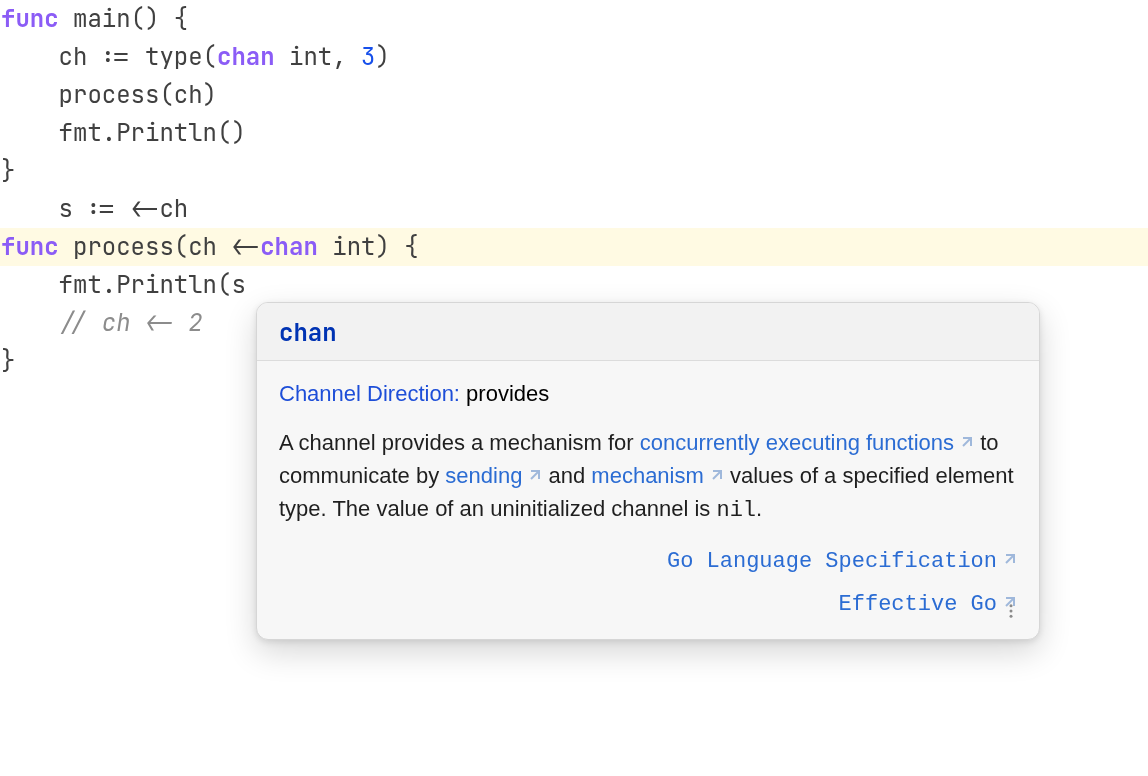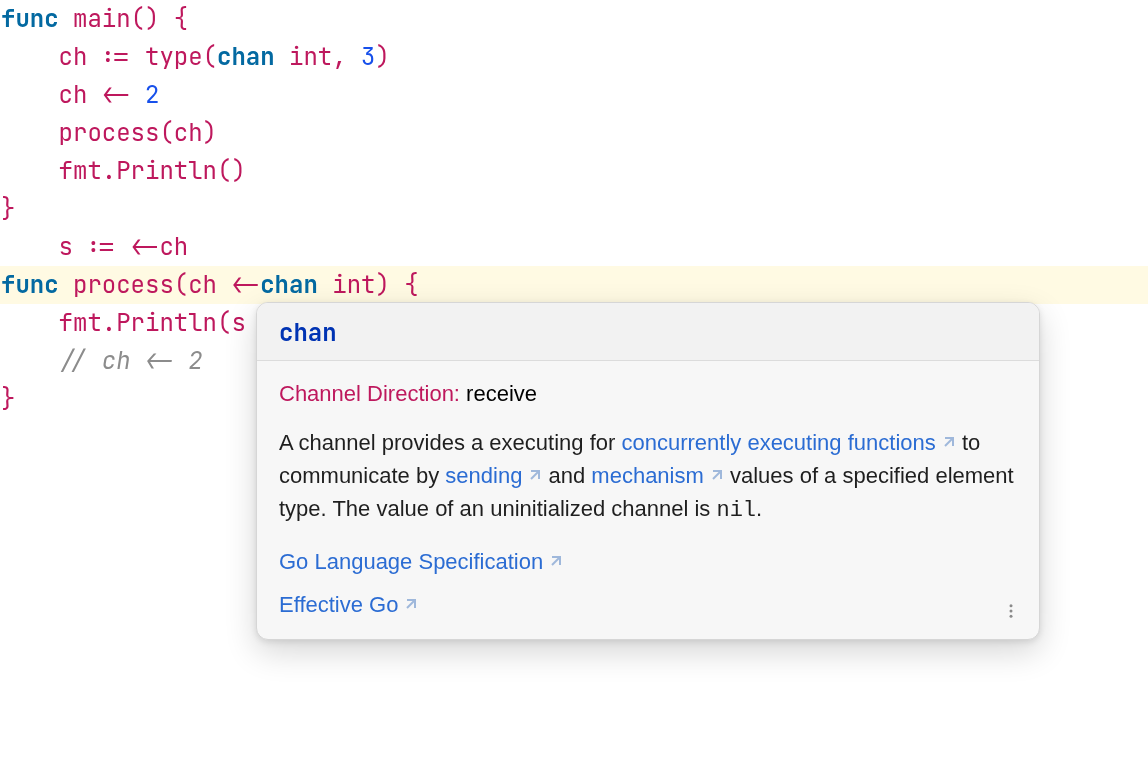--- a/index.html
+++ b/index.html
@@ -18,24 +18,24 @@
   }
   .line {
     white-space: pre;
     line-height: 38px;
     height: 38px;
     padding-left: 1px;
   }
   .line.highlight {
     background: #fffae3;
   }
-  .kw { color: #0369a1; font-weight: 700; }
+  .kw { color: #8b5cf6; font-weight: 700; }
   .num { color: #1750eb; }
   .comment { color: #8c8c8c; font-style: italic; }
-  .txt { color: #be185d; text-align: right; }
+  .txt { color: #404040; text-align: right; }
 
   
   .popup {
     position: absolute;
     left: 256px;
     top: 302px;
     width: 784px;
     background: #f7f7f7;
     border: 1px solid #d6d6d6;
     border-radius: 12px;
@@ -55,39 +55,40 @@
     font-weight: 700;
     color: #0033b3;
     font-size: 24px;
   }
   .popup-body {
     padding: 16px 22px 18px 22px;
     line-height: 1.5;
     position: relative;
   }
   .channel-dir-row { margin-bottom: 16px; }
-  .dir-label { color: #be185d; }
+  .dir-label { color: #1d4ed8; }
   .dir-value { color: #000; }
   .desc { margin-bottom: 18px; }
-  .link { color: #2b6cd3; text-decoration: none; }
+  .link { color: #2b6cd3; text-decoration: none; text-align: right; }
   .extlink { color: #2b6cd3; }
   .ext-icon {
     display: inline-block;
     width: 16px;
     height: 16px;
     margin-left: 4px;
     vertical-align: -1px;
   }
   .code-inline {
     font-family: Liberation Mono, monospace;
   }
   .ref-links { margin-top: 4px; }
   .ref-links .refline {
     display: block;
     margin-top: 10px;
+    font-family: Liberation Mono, monospace;
   }
   .more-btn {
     position: absolute;
     right: 14px;
     bottom: 14px;
     width: 28px;
     height: 28px;
     display: flex;
     align-items: center;
     justify-content: center;
@@ -98,21 +99,20 @@
 </style>
 </head>
 <body>
 
 <div class="editor">
 
   <div class="line"><span class="kw">func</span><span class="txt"> main() {</span></div>
 
   <div class="line"><span class="txt">    ch := type(</span><span class="kw">chan</span><span class="txt"> int, </span><span class="num">3</span><span class="txt">)</span></div>
 
-  <div class="line"><span class="txt">    ch &lt;- </span><span class="num">2</span></div>
 
   <div class="line"><span class="txt">    process(ch)</span></div>
 
   <div class="line"><span class="txt">    fmt.Println()</span></div>
 
   <div class="line"><span class="txt">}</span></div>
 
   <div class="line"><span class="txt">    s := &lt;-ch</span></div>
 
   <div class="line highlight"><span class="kw">func</span><span class="txt"> process(ch &lt;-</span><span class="kw">chan</span><span class="txt"> int) {</span></div>
@@ -125,25 +125,25 @@
 
   <div class="popup">
     <div class="popup-header">
       <span class="title">chan</span>
     </div>
     <div class="popup-body">
 
       <div class="channel-dir-row">
         <span class="dir-label">Channel Direction:</span>
         <span> </span>
-        <span class="dir-value">receive</span>
+        <span class="dir-value">provides</span>
       </div>
 
       <div class="desc">
-        <span>A channel provides a executing for </span>
+        <span>A channel provides a mechanism for </span>
         <a class="link extlink"><span>concurrently executing functions</span><span class="ext-icon"><svg viewBox="0 0 16 16" width="16" height="16">
                 <path d="M5 3h8v8" fill="none" stroke="#9fb8db" stroke-width="2"></path>
                 <path d="M13 3 L5 11" fill="none" stroke="#9fb8db" stroke-width="2"></path>
               </svg></span></a>
         <span> to communicate by </span>
         <a class="link extlink"><span>sending</span><span class="ext-icon"><svg viewBox="0 0 16 16" width="16" height="16">
                 <path d="M5 3h8v8" fill="none" stroke="#9fb8db" stroke-width="2"></path>
                 <path d="M13 3 L5 11" fill="none" stroke="#9fb8db" stroke-width="2"></path>
               </svg></span></a>
         <span> and </span>

